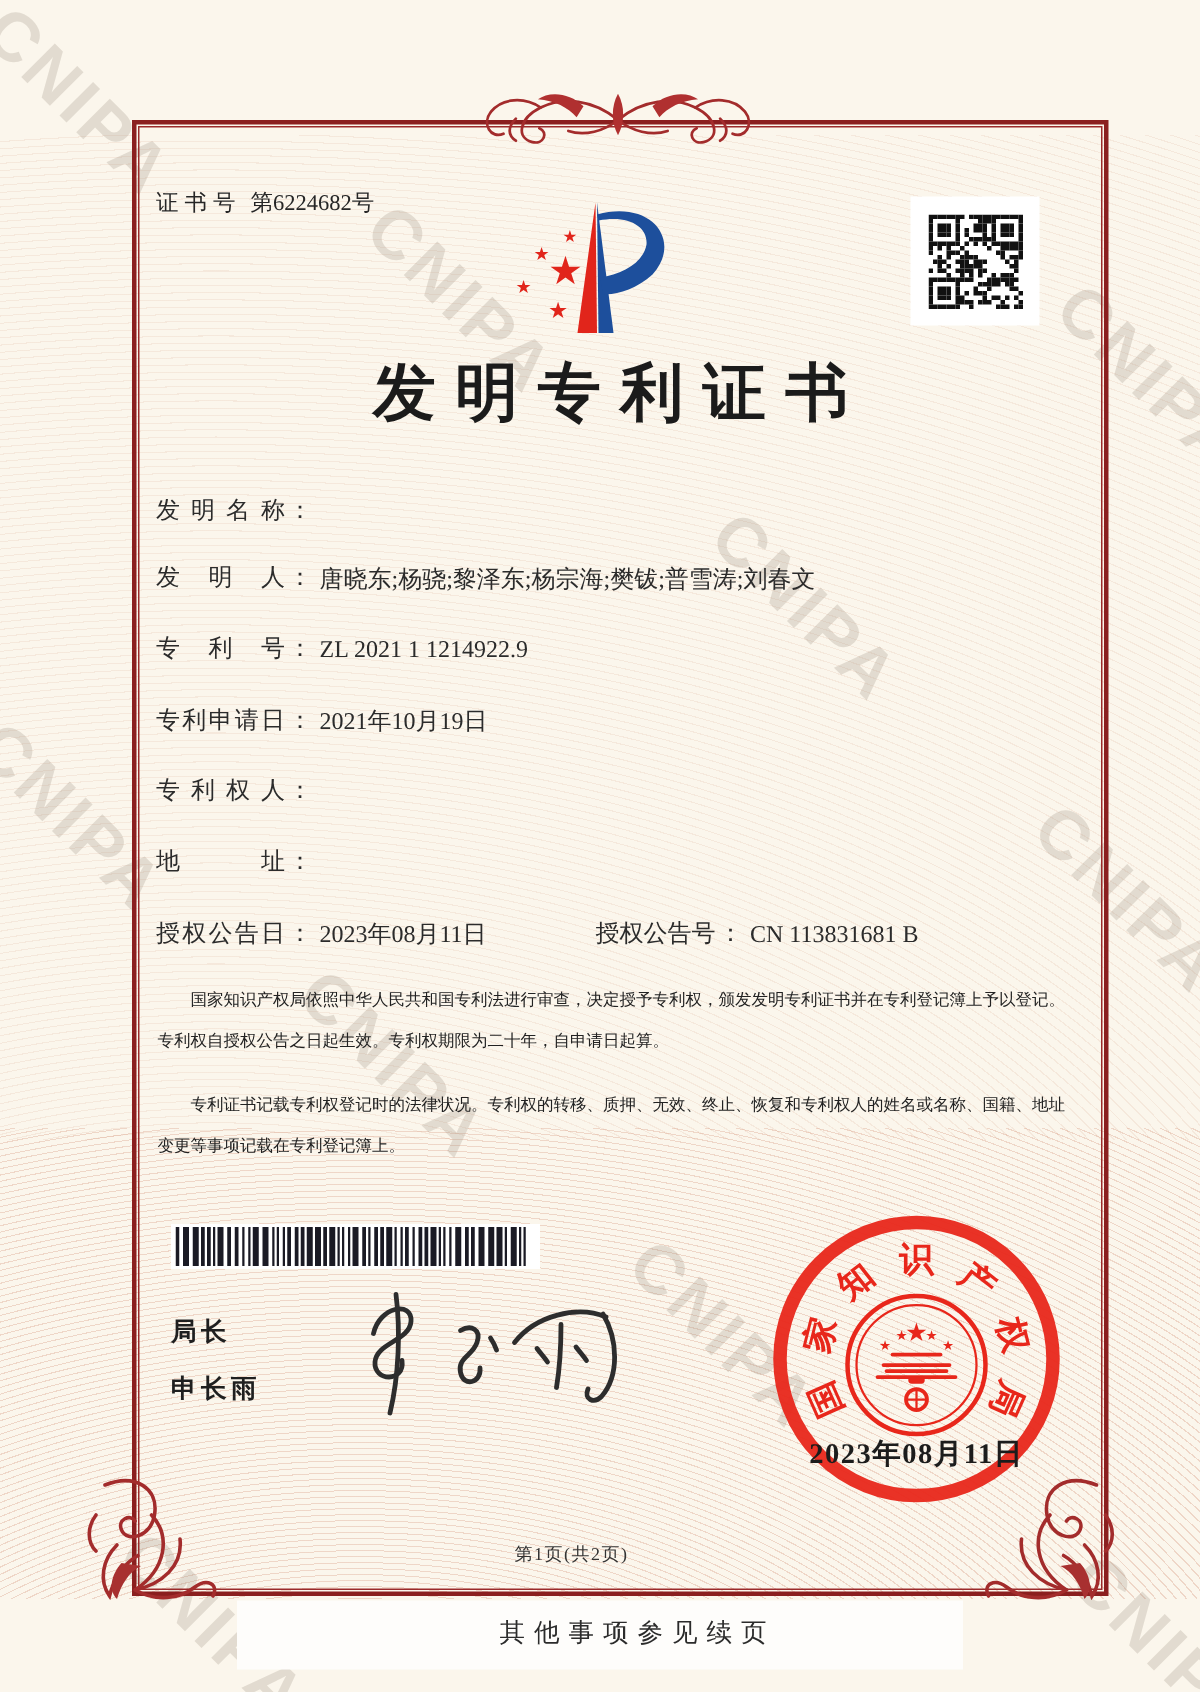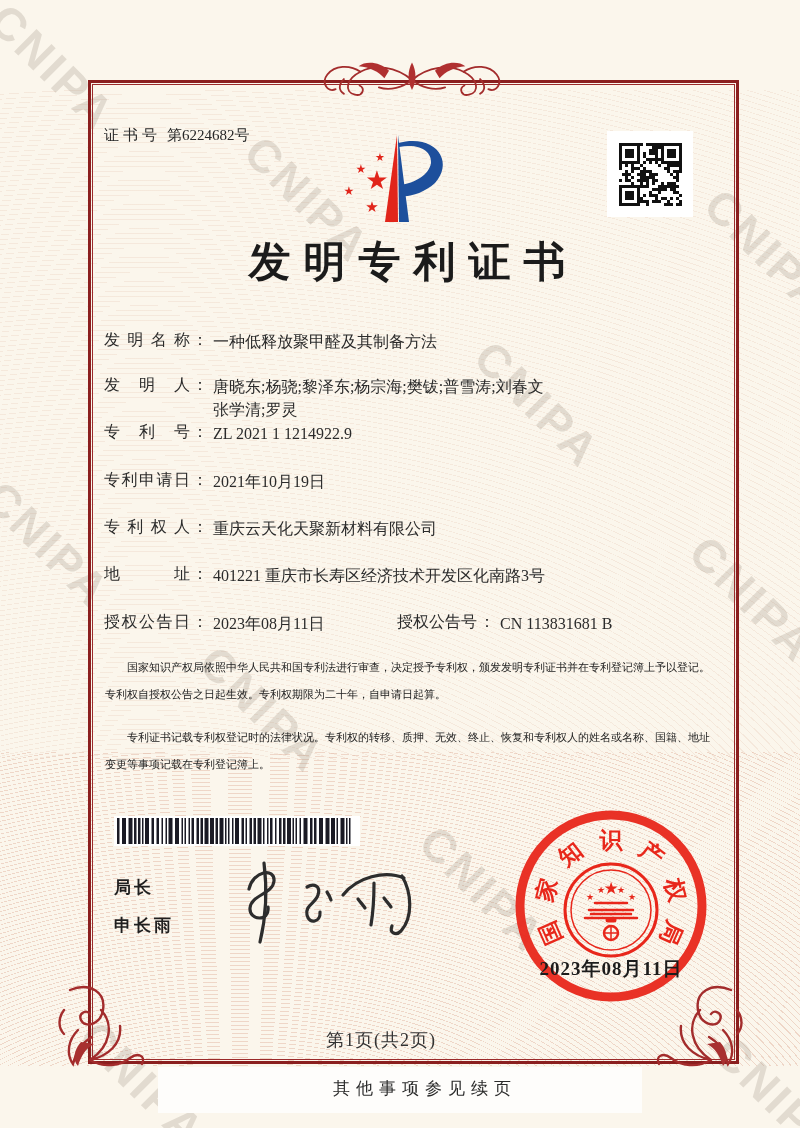--- a/index.html
+++ b/index.html
@@ -61,21 +61,21 @@
 
   .seal{position:absolute;left:511px;top:806px;width:200px;height:200px;z-index:5;}
   .seal svg{position:absolute;left:0;top:0;}
   .seal-ring{position:absolute;inset:0;}
   .seal-ring span{position:absolute;left:50%;top:50%;font-size:23px;font-weight:bold;
                   color:#e8271b;font-family:"Liberation Sans","DejaVu Sans",sans-serif;}
   .seal-date{position:absolute;left:0;top:150px;width:200px;text-align:center;
              font-size:19px;font-weight:bold;color:#1c1c1c;letter-spacing:1px;}
 
   .page-num{position:absolute;left:0;top:1028px;width:762px;text-align:center;
-            font-size:18px;color:#333;letter-spacing:1px;}
+            font-size:12px;color:#333;letter-spacing:1px;}
   .white-strip{position:absolute;left:158px;top:1067px;width:484px;height:46px;background:#fefdfb;}
   .continuation{position:absolute;left:0;top:1077px;width:762px;text-align:center;
                 font-size:17px;color:#2b2b2b;letter-spacing:6px;padding-left:44px;}
 </style>
 </head>
 <body>
 
 <div class="page">
 
   <div class="waves-a"></div>
@@ -391,49 +391,45 @@
           <rect x="60" y="60" width="3" height="3" fill="#111"></rect>
         </svg>
     </div>
 
     <div class="title">发明专利证书</div>
 
     <div class="fields">
       <div class="row r1">
         <span class="lbl">发明名称</span>
           <span class="colon">：</span>
-        <span class="val">一种低释放聚甲醛及其制备方法</span>
       </div>
       <div class="row r2">
         <span class="lbl">发明人</span>
           <span class="colon">：</span>
         <span class="val">
           <div>唐晓东;杨骁;黎泽东;杨宗海;樊钹;普雪涛;刘春文</div>
-          <div>张学清;罗灵</div>
         </span>
       </div>
       <div class="row r3">
         <span class="lbl">专利号</span>
           <span class="colon">：</span>
         <span class="val">ZL 2021 1 1214922.9</span>
       </div>
       <div class="row r4">
         <span class="lbl">专利申请日</span>
           <span class="colon">：</span>
         <span class="val">2021年10月19日</span>
       </div>
       <div class="row r5">
         <span class="lbl">专利权人</span>
           <span class="colon">：</span>
-        <span class="val">重庆云天化天聚新材料有限公司</span>
       </div>
       <div class="row r6">
         <span class="lbl">地址</span>
           <span class="colon">：</span>
-        <span class="val">401221 重庆市长寿区经济技术开发区化南路3号</span>
       </div>
       <div class="row r7">
         <span class="lbl">授权公告日</span>
           <span class="colon">：</span>
         <span class="val">2023年08月11日</span>
         <span class="pair2">
           <span class="lbl2">授权公告号</span>
             <span class="colon">：</span>
           <span class="val">CN 113831681 B</span>
         </span>

